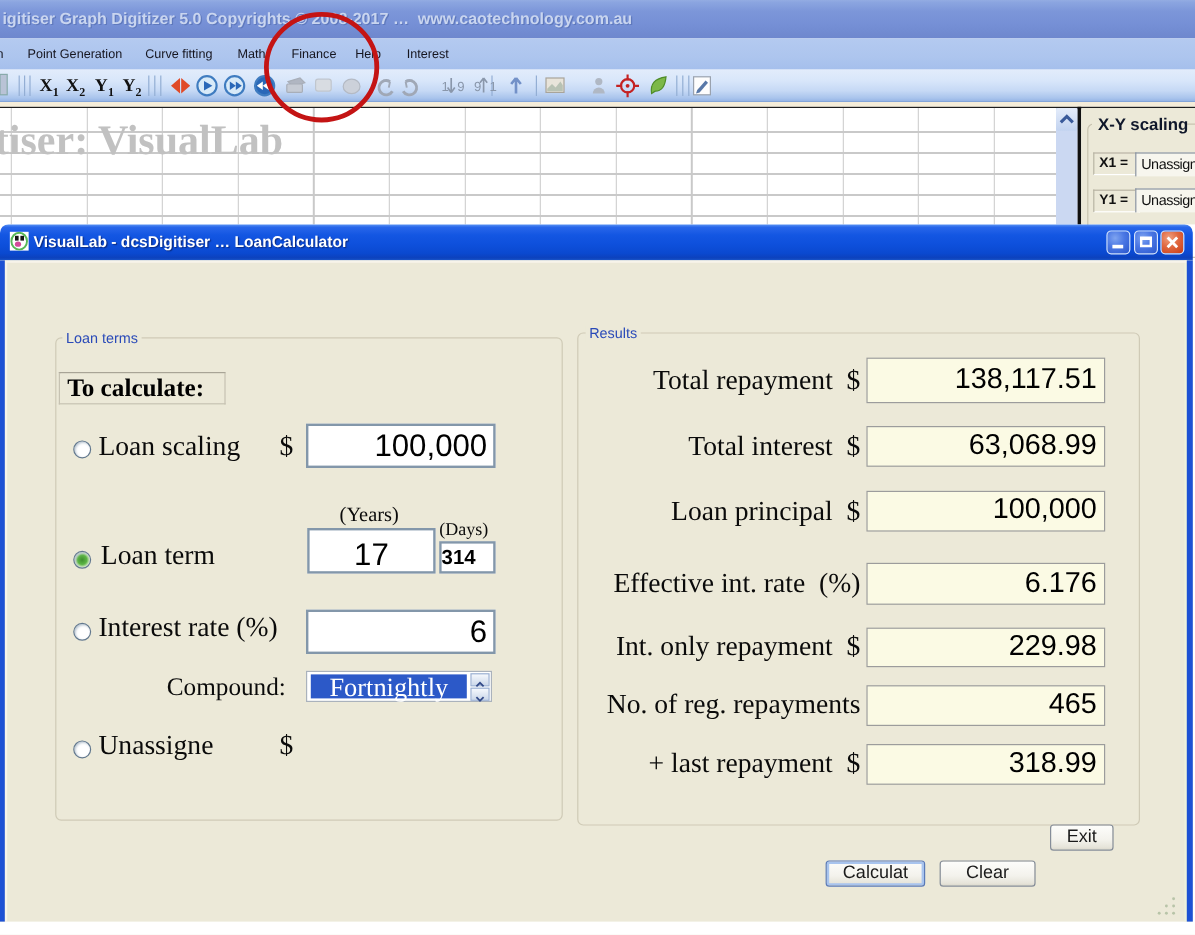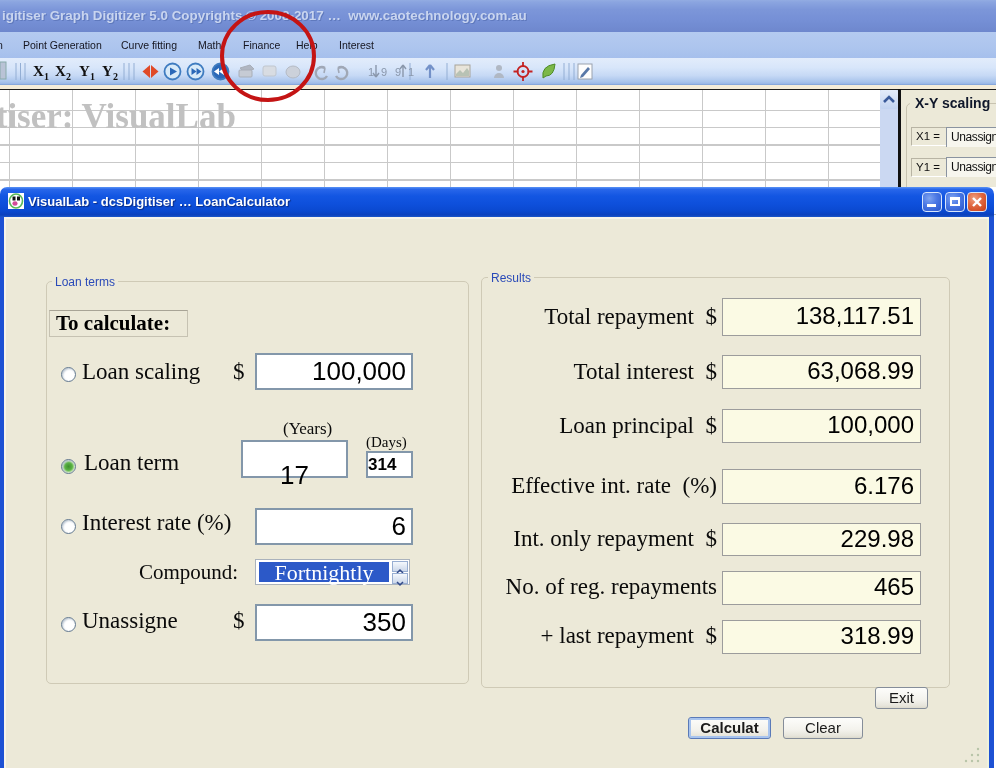--- a/index.html
+++ b/index.html
@@ -27,21 +27,21 @@
  color:#c1c1c1;white-space:pre;}
 
 #sbar{left:880px;top:90px;width:18px;height:97px;background:#cbd8f2;}
 #sbtn{left:880px;top:90px;width:18px;height:19px;background:linear-gradient(180deg,#e4ecfa,#c2d3f0);border-radius:2px;}
 #svline{left:898px;top:89px;width:3px;height:98px;background:#111;}
 
 #panel{left:901px;top:90px;width:95px;height:97px;background:#ece9d8;}
 #xys{left:915px;top:95px;font-size:14px;font-weight:bold;color:#0f172a;white-space:nowrap;}
 #pgb{left:906px;top:103px;width:120px;height:110px;border:1px solid #c8c3b0;border-radius:5px;}
 .xlab{left:911px;width:33px;height:17px;border:1px solid #b8b4a4;border-right-color:#fff;border-bottom-color:#fff;
- font-size:11.5px;font-weight:normal;color:#111;padding-left:4px;line-height:17px;}
+ font-size:11.5px;font-weight:bold;color:#111;padding-left:4px;line-height:17px;}
 .xfield{left:946px;width:50px;height:19px;background:#f7f6ee;border-top:1.5px solid #8a93a0;border-left:1.5px solid #8a93a0;
  font-size:12px;letter-spacing:-0.4px;color:#111;padding-left:4px;line-height:19px;white-space:nowrap;overflow:hidden;}
 
 #redc{left:218px;top:8px;width:101px;height:96px;}
 
 #dlg{left:0;top:187px;width:994px;height:581px;}
 #dtitle{left:0;top:0;width:994px;height:30px;border-radius:7px 7px 0 0;
  background:linear-gradient(180deg,#5a93f4 0%,#2866ea 8%,#1356e2 30%,#0e50dc 55%,#0a49d0 80%,#0c41bd 93%,#1b57c9 100%);}
 #dtxt{left:28px;top:7px;font-size:13px;font-weight:bold;color:#fff;text-shadow:1px 1px 1px #0a2a80;}
 #dbody{left:0;top:30px;width:994px;height:551px;background:#ece9d8;
@@ -203,21 +203,21 @@
  <div class="abs radio" style="left:61px;top:180px"></div>
  <div class="abs slab" style="left:82px;top:172px">Loan scaling</div>
  <div class="abs slab" style="left:233px;top:172px">$</div>
  <div class="abs tbox" style="left:255px;top:166px;width:158px;height:37px;line-height:33px">100,000</div>
 
  <div class="abs small" style="left:283px;top:232px;font-size:17px">(Years)</div>
  <div class="abs small" style="left:366px;top:247px;font-size:15px">(Days)</div>
 
  <div class="abs radio sel" style="left:61px;top:272px"></div>
  <div class="abs slab" style="left:84px;top:263px">Loan term</div>
- <div class="abs tbox" style="left:241px;top:253px;width:107px;height:38px;line-height:34px;text-align:center;padding:16px">17</div>
+ <div class="abs tbox" style="left:256px;top:253px;width:107px;height:38px;line-height:34px;text-align:center;padding:3px">17</div>
  <div class="abs tbox" style="left:366px;top:264px;width:47px;height:27px;line-height:23px;text-align:left;padding:0;font-size:17px;font-weight:bold">314</div>
 
  <div class="abs radio" style="left:61px;top:332px"></div>
  <div class="abs slab" style="left:82px;top:323px">Interest rate (%)</div>
  <div class="abs tbox" style="left:255px;top:321px;width:158px;height:37px;line-height:33px">6</div>
 
  <div class="abs slab" style="left:139px;top:373px;font-size:21px">Compound:</div>
  <div class="abs" style="left:255px;top:372px;width:155px;height:26px;background:#fff;border:1px solid #aab2bc;box-sizing:border-box">
   <div class="abs" style="left:3px;top:2px;width:130px;height:20px;background:#2c59c8;color:#fff;
    font-family:'Liberation Serif',serif;font-size:22px;text-align:center;line-height:21px">Fortnightly</div>
@@ -225,40 +225,39 @@
           <path d="M4 6 L7 3 L10 6" stroke="#334a88" stroke-width="1.5" fill="none"></path>
         </svg></div>
   <div class="abs" style="left:136px;top:13px;width:16px;height:11px;background:linear-gradient(180deg,#f5f8fd,#ccd8ea);border:1px solid #98aed2;box-sizing:border-box"><svg width="14" height="9">
           <path d="M4 3 L7 6 L10 3" stroke="#334a88" stroke-width="1.5" fill="none"></path>
         </svg></div>
  </div>
 
  <div class="abs radio" style="left:61px;top:430px"></div>
  <div class="abs slab" style="left:82px;top:421px">Unassigne</div>
  <div class="abs slab" style="left:233px;top:421px">$</div>
- <div class="abs tbox" style="left:255px;top:417px;width:158px;height:37px;line-height:33px">350</div>
 
  <div class="abs gbox" style="left:481px;top:90px;width:467px;height:409px"></div>
  <div class="abs glab" style="left:488px;top:84px">Results</div>
  <div class="abs rrow" style="top:117px">Total repayment&nbsp; $</div>
  <div class="abs rbox" style="top:111px;height:38px;line-height:34px">138,117.51</div>
  <div class="abs rrow" style="top:172px">Total interest&nbsp; $</div>
  <div class="abs rbox" style="top:168px;height:34px;line-height:30px">63,068.99</div>
  <div class="abs rrow" style="top:226px">Loan principal&nbsp; $</div>
  <div class="abs rbox" style="top:222px;height:34px;line-height:30px">100,000</div>
  <div class="abs rrow" style="top:286px">Effective int. rate&nbsp; (%)</div>
  <div class="abs rbox" style="top:282px;height:35px;line-height:31px">6.176</div>
  <div class="abs rrow" style="top:339px">Int. only repayment&nbsp; $</div>
  <div class="abs rbox" style="top:336px;height:33px;line-height:29px">229.98</div>
  <div class="abs rrow" style="top:387px">No. of reg. repayments</div>
  <div class="abs rbox" style="top:384px;height:34px;line-height:30px">465</div>
  <div class="abs rrow" style="top:436px">+ last repayment&nbsp; $</div>
  <div class="abs rbox" style="top:433px;height:34px;line-height:30px">318.99</div>
 
- <div class="abs btn" style="left:688px;top:530px;width:83px;font-weight:bold;border:1px solid #5a7ab8;box-shadow:inset 0 0 0 2px #a8c4ee">Calculat</div>
+ <div class="abs btn" style="left:688px;top:530px;width:83px;font-weight:normal;border:1px solid #5a7ab8;box-shadow:inset 0 0 0 2px #a8c4ee">Calculat</div>
  <div class="abs btn" style="left:783px;top:530px;width:80px">Clear</div>
  <div class="abs btn" style="left:875px;top:500px;width:53px">Exit</div>
  <svg class="abs" style="left:962px;top:558px" width="20" height="20">
   <g fill="#b8c4a8">
         <circle cx="16" cy="4" r="1.2"></circle>
         <circle cx="16" cy="10" r="1.2"></circle>
         <circle cx="10" cy="10" r="1.2"></circle>
         <circle cx="16" cy="16" r="1.2"></circle>
         <circle cx="10" cy="16" r="1.2"></circle>
         <circle cx="4" cy="16" r="1.2"></circle>

